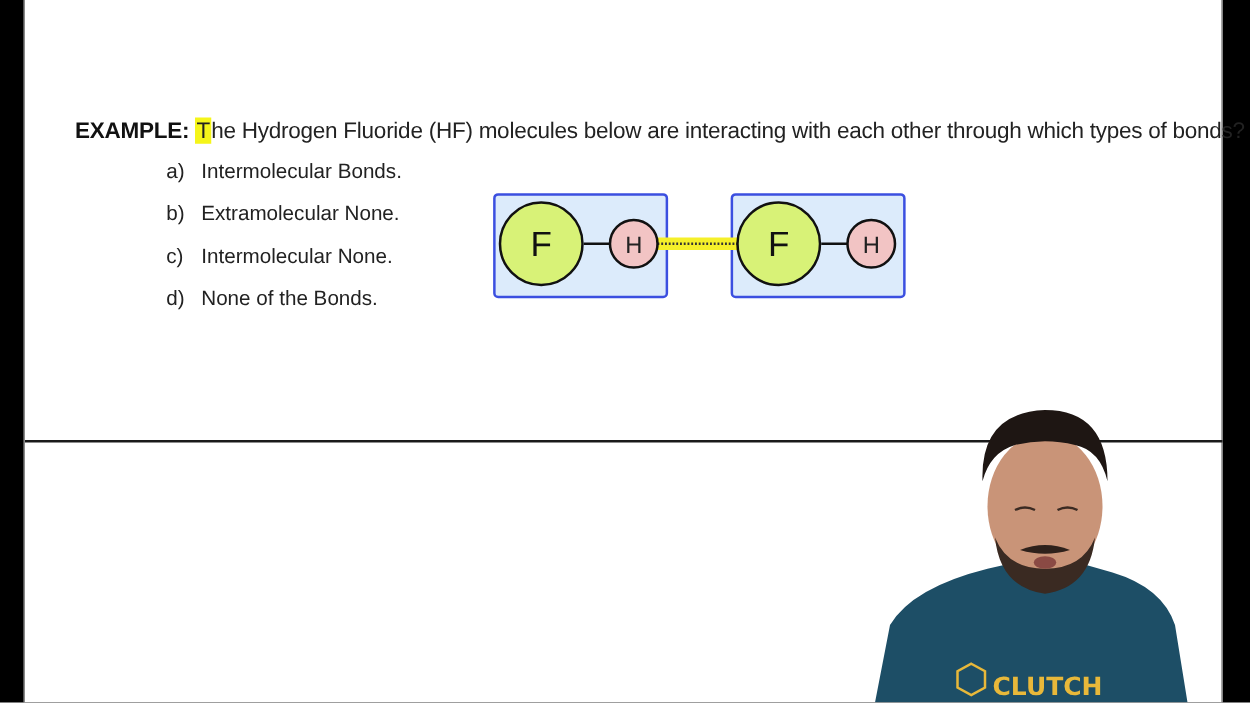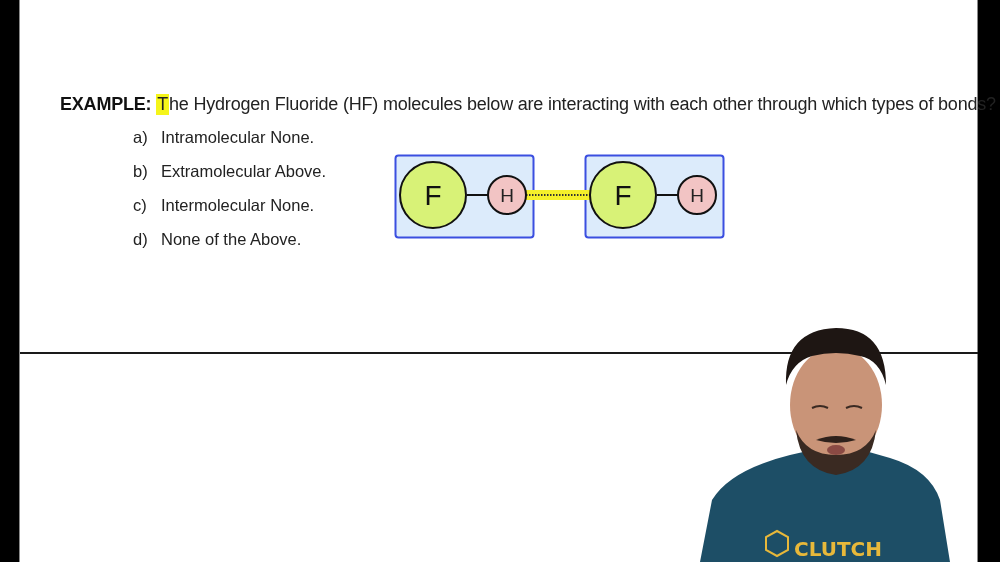--- a/index.html
+++ b/index.html
@@ -41,33 +41,33 @@
 <div class="canvas"></div>
 
 <div class="question">
   <span class="label">EXAMPLE:</span>
   <span class="hl">T</span><span>he Hydrogen Fluoride (HF) molecules below are interacting with each other through which types of bonds?</span>
 </div>
 
 <div class="options">
   <div class="opt">
     <span class="letter">a)</span>
-    <span>Intramolecular None.</span>
+    <span>Intermolecular Bonds.</span>
   </div>
   <div class="opt">
     <span class="letter">b)</span>
-    <span>Extramolecular Above.</span>
+    <span>Extramolecular None.</span>
   </div>
   <div class="opt">
     <span class="letter">c)</span>
     <span>Intermolecular None.</span>
   </div>
   <div class="opt">
     <span class="letter">d)</span>
-    <span>None of the Above.</span>
+    <span>None of the Bonds.</span>
   </div>
 </div>
 
 <svg class="diagram" viewBox="390 150 340 95" xmlns="http://www.w3.org/2000/svg">
 
   <rect x="395.5" y="155.5" width="138" height="82" rx="3" fill="#dcebfb" stroke="#3b4fe0" stroke-width="2"></rect>
 
   <rect x="585.5" y="155.5" width="138" height="82" rx="3" fill="#dcebfb" stroke="#3b4fe0" stroke-width="2"></rect>
 
   <rect x="526" y="190" width="66" height="10" fill="#f5f02a"></rect>

